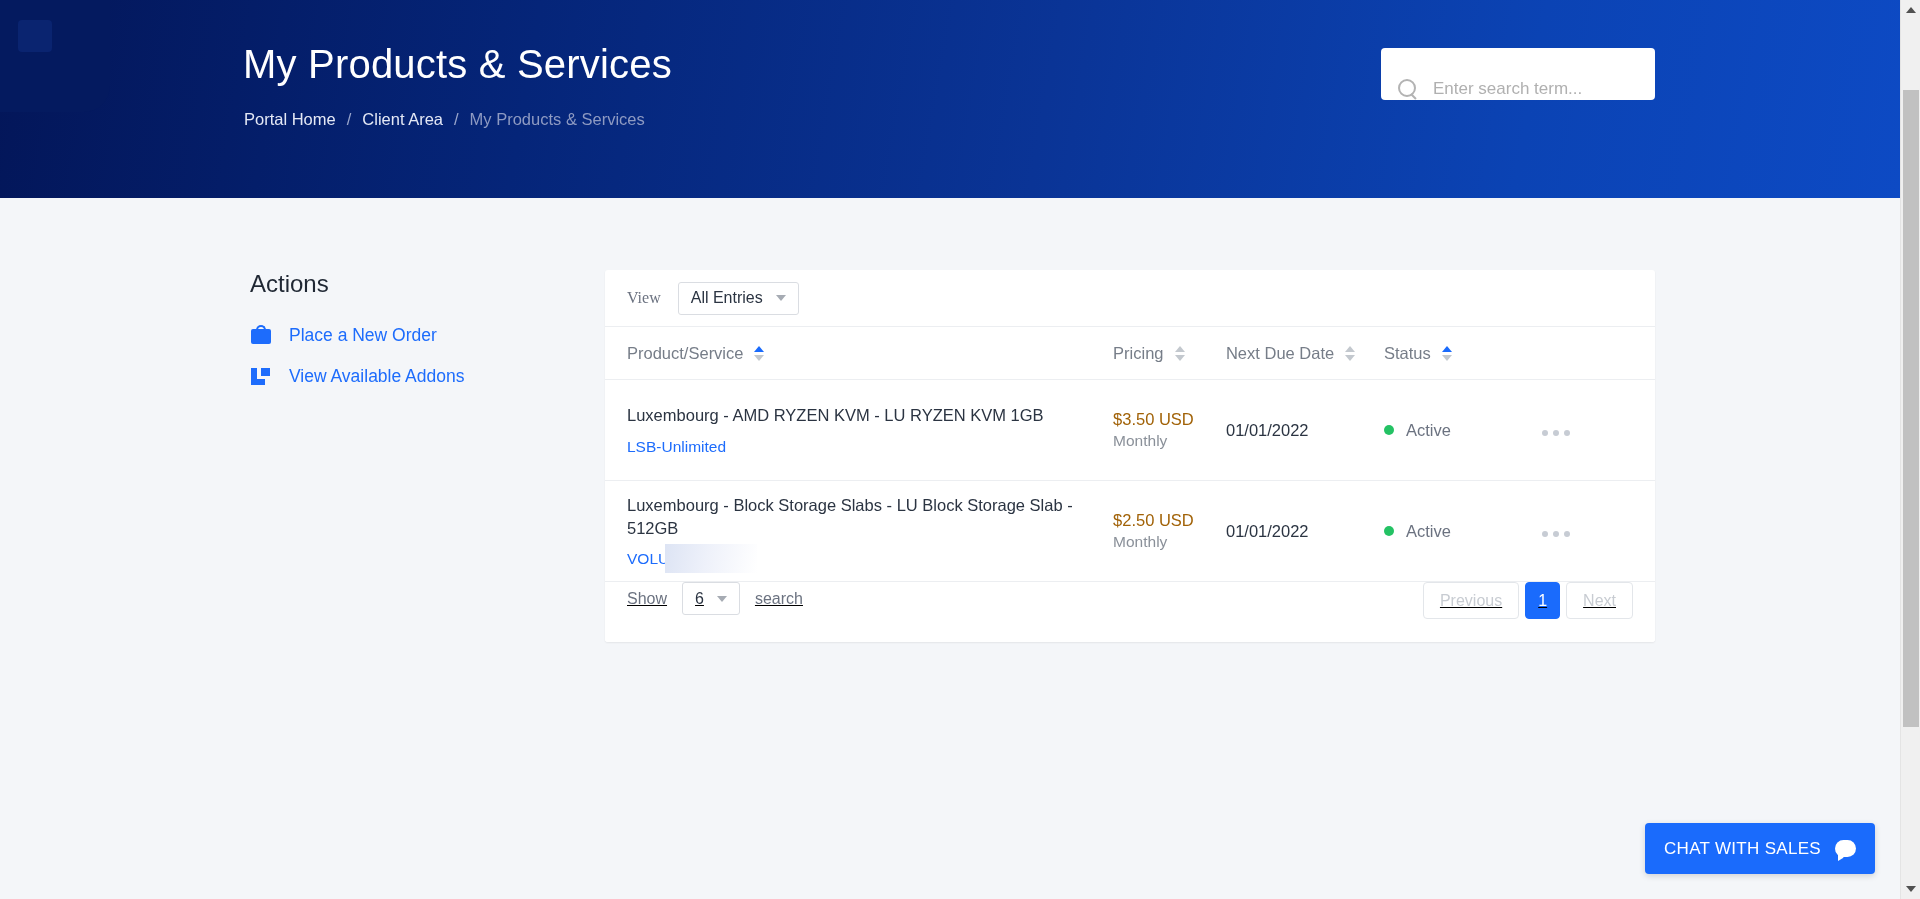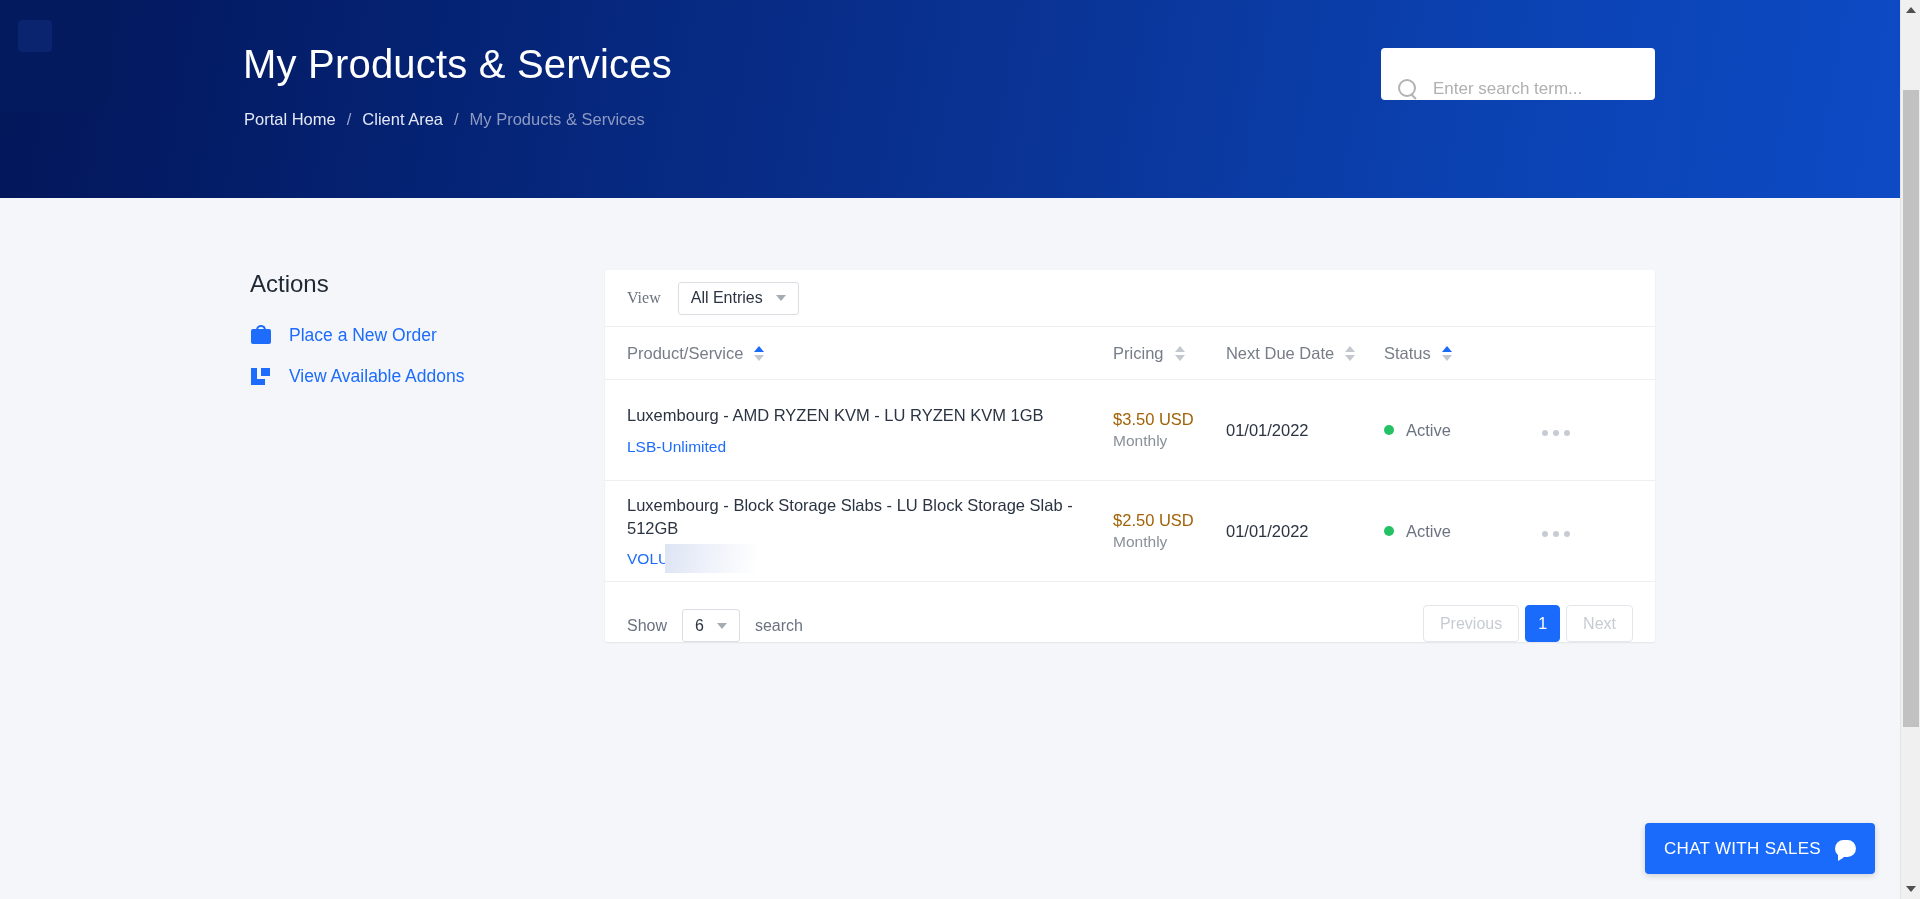--- a/index.html
+++ b/index.html
@@ -184,23 +184,24 @@
   }
   .price-main { font-size: 16.5px; color: #a16207; }
   .price-sub { font-size: 15.5px; color: #8a9099; margin-top: 3px; }
   .status-wrap { display: flex; align-items: center; }
   .dot { width: 10px; height: 10px; border-radius: 50%; background: #24c264; margin-right: 12px; flex:0 0 10px;}
   .status-text { font-size: 16.5px; color: #6b7280; }
   .dots-btn { display: inline-flex; gap: 5px; cursor: pointer; }
   .dots-btn i { width: 6px; height: 6px; border-radius: 50%; background: #c7ccd4; display:block;}
 
   #card-foot {
-    height: 60px; display: flex; align-items: flex-end;
+    height: 60px; display: flex; align-items: flex-start;
     justify-content: space-between; padding: 0 22px;
     background: #ffffff;
+    text-decoration: underline;
   }
   #card-foot .left { display: flex; align-items: center; }
   #card-foot .show-lbl { font-size: 16px; color: #6b7280; margin-right: 15px; }
   #card-foot .entries-lbl { font-size: 16px; color: #6b7280; margin-left: 15px; }
   .pager { display: flex; align-items: center; gap: 0; }
   .pg {
     height: 37px; min-width: 44px; padding: 0 16px;
     display: inline-flex; align-items: center; justify-content: center;
     border: 1px solid #e3e6ea; background: #fff;
     font-size: 16px; color: #c8ccd2; cursor: pointer;

